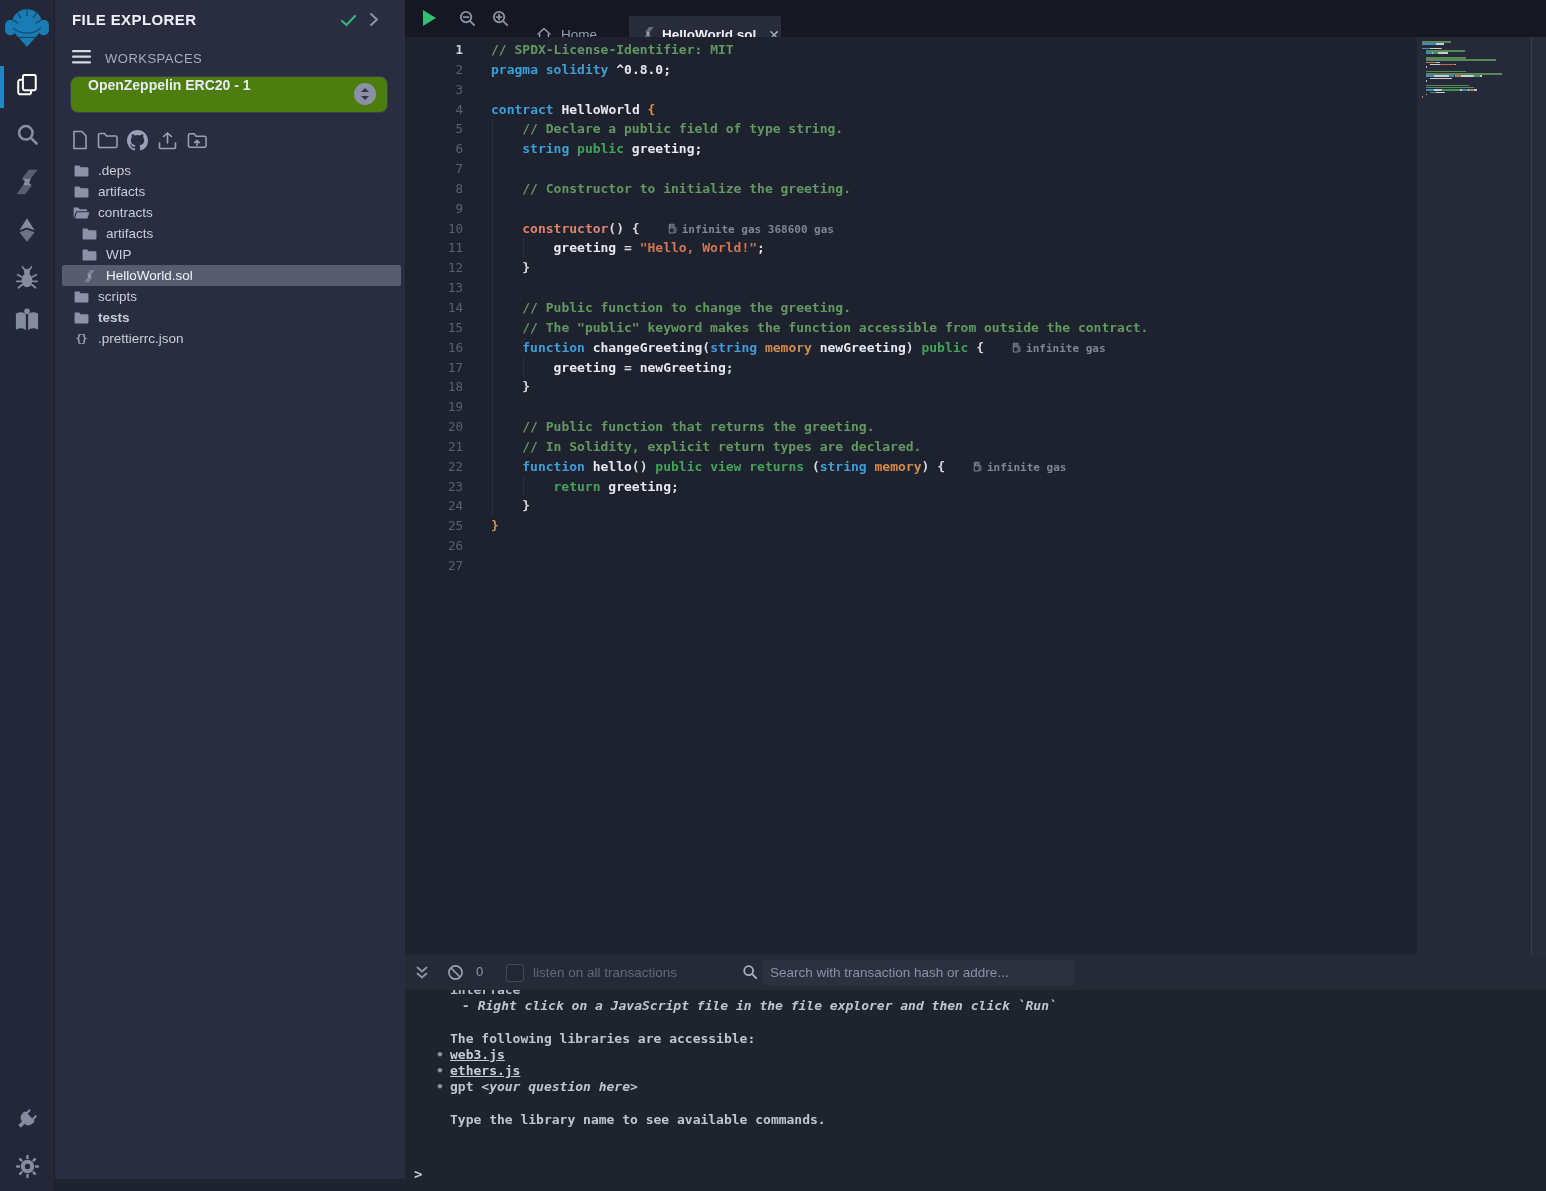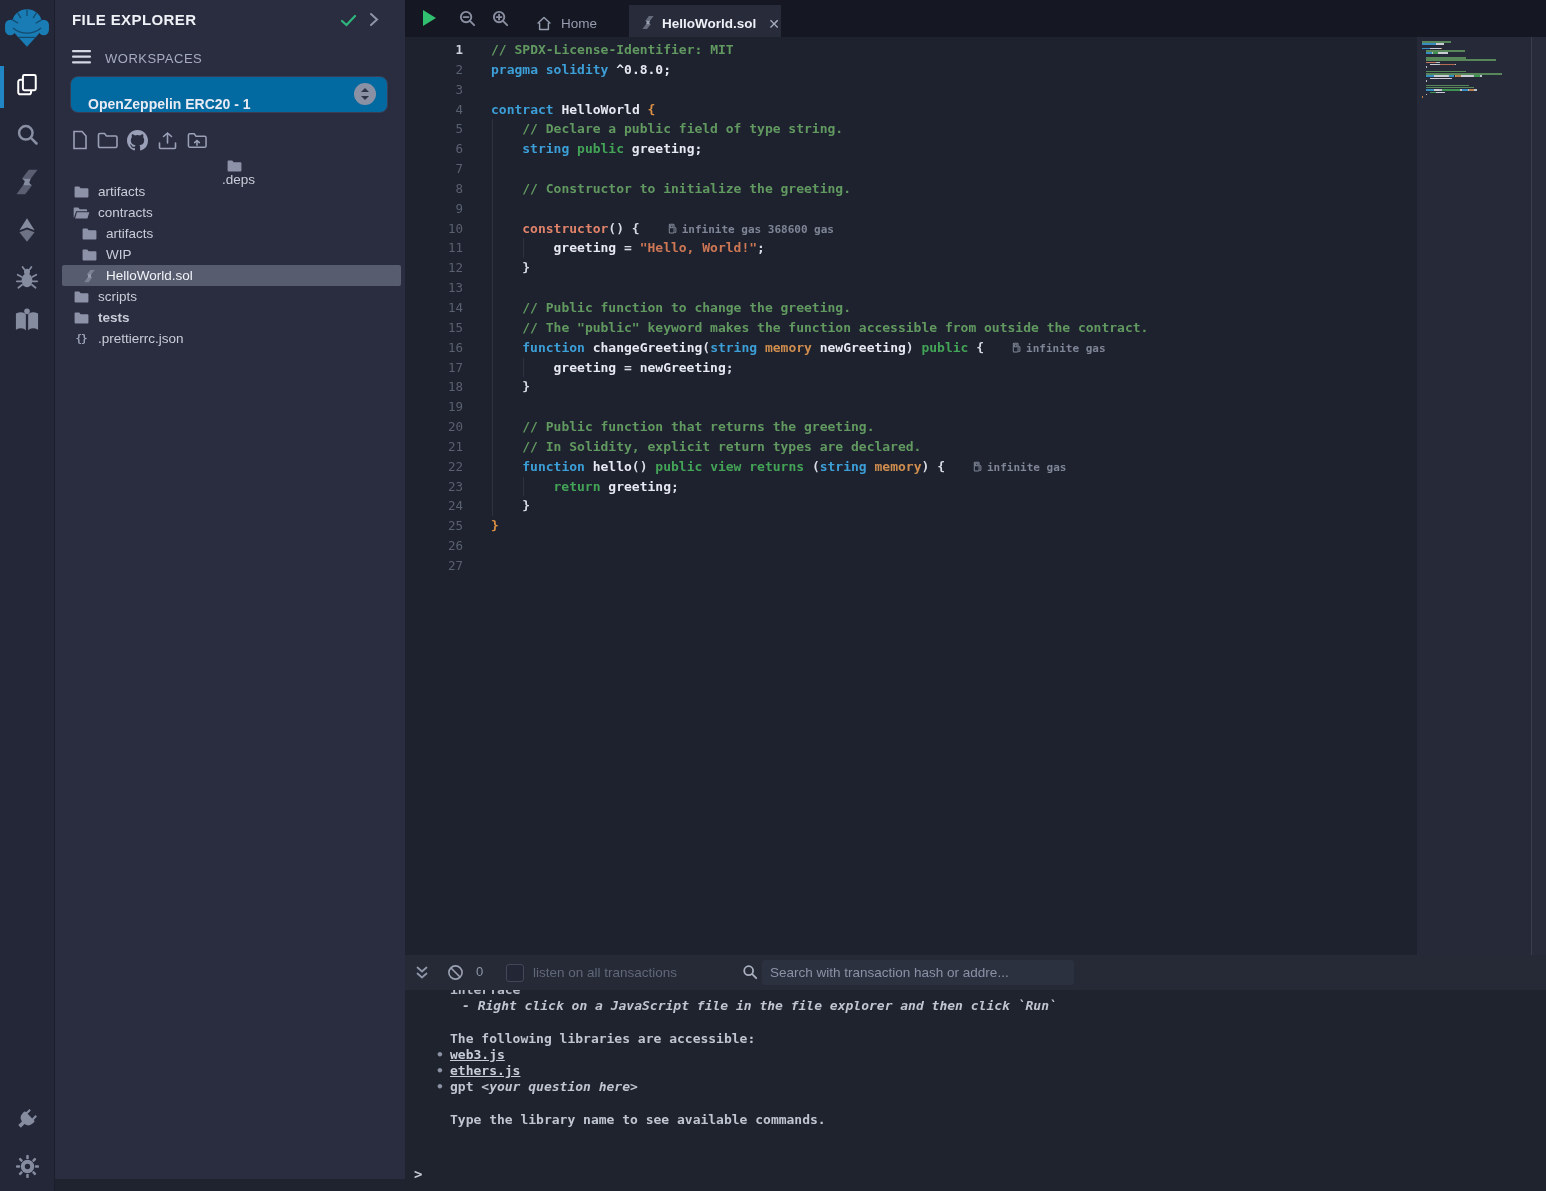--- a/index.html
+++ b/index.html
@@ -12,40 +12,40 @@
   .abar-item{position:absolute;left:0;width:54px;display:flex;justify-content:center;align-items:center;}
   #abar-active-strip{position:absolute;left:0;top:66px;width:4px;height:42px;background:#2086c5;}
 
   
   #side-panel{position:absolute;left:55px;top:0;bottom:12px;width:350px;background:#2a2d3f;}
   #fe-title{position:absolute;left:17px;top:11px;font-size:15px;font-weight:600;letter-spacing:.4px;color:#eef1f6;}
   #fe-check{position:absolute;left:285px;top:13px;}
   #fe-chevron{position:absolute;left:314px;top:12px;}
   #ws-burger{position:absolute;left:17px;top:50px;}
   #ws-label{position:absolute;left:50px;top:51px;font-size:13px;letter-spacing:.5px;color:#a6adc2;}
-  #ws-select{position:absolute;left:15px;top:76px;width:316px;height:35px;background:#0369a1;border:1px solid #3a3e55;
-             border-radius:8px;display:flex;align-items:flex-end;}
+  #ws-select{position:absolute;left:15px;top:76px;width:316px;height:35px;background:#4d7c0f;border:1px solid #3a3e55;
+             border-radius:8px;display:flex;align-items:flex-start;}
   #ws-name{margin-left:17px;font-size:14px;font-weight:600;color:#e8ebf3;}
   #ws-circle{position:absolute;right:11px;top:6px;width:22px;height:22px;border-radius:50%;background:#8b91a4;
              display:flex;align-items:center;justify-content:center;}
   #file-ops{position:absolute;left:17px;top:129px;height:22px;display:flex;gap:9px;align-items:center;}
   .fop{display:flex;align-items:center;justify-content:center;}
   #tree{position:absolute;left:0;top:160px;right:0;}
   .trow{height:21px;display:flex;align-items:center;font-size:13.5px;color:#c9cdd9;white-space:nowrap;}
   .trow .ticon{width:18px;display:flex;align-items:center;justify-content:center;margin-right:8px;flex:none;}
   .trow.sel{background:#575c6f;color:#f1f3f8;margin:0 4px 0 7px;border-radius:2px;}
   .braces-ico{font-family:"DejaVu Sans Mono",monospace;font-size:11px;color:#9aa0b5;font-weight:bold;letter-spacing:-1px;}
 
   
   #main{position:absolute;left:405px;top:0;right:0;bottom:0;}
   #tabbar{position:absolute;left:0;top:0;right:0;height:37px;background:#151823;}
   #btn-play{position:absolute;left:17px;top:9px;}
   #btn-zoomout{position:absolute;left:53px;top:9px;}
   #btn-zoomin{position:absolute;left:86px;top:9px;}
-  .tab{position:absolute;top:5px;height:37px;display:flex;align-items:center;font-size:13.5px;}
+  .tab{position:absolute;top:16px;height:37px;display:flex;align-items:center;font-size:13.5px;}
   #tab-home{left:117px;width:100px;color:#969db0;padding-left:14px;box-sizing:border-box;}
   #tab-home svg{margin-right:9px;}
   #tab-active{left:224px;width:152px;background:#272b3a;color:#eef0f6;font-weight:600;padding-left:13px;box-sizing:border-box;}
   #tab-active .sol-ico{margin-right:8px;}
   #tab-close{margin-left:12px;color:#a8aec0;font-size:14px;font-weight:400;}
 
   #editor{position:absolute;left:0;top:37px;right:0;height:918px;background:#1e222e;overflow:hidden;}
   #gutter{position:absolute;left:0;top:3px;width:58px;text-align:right;}
   .ln{height:19.85px;line-height:19.85px;font-family:"DejaVu Sans Mono",monospace;font-size:12.5px;color:#596070;}
   .ln-active{color:#ced3de;font-weight:600;}
@@ -247,21 +247,21 @@
       </span>
       <span class="fop" data-interactable="true">
         <svg width="20" height="17" viewBox="0 0 21 17" fill="none" stroke="#9aa0b8" stroke-width="1.6" stroke-linecap="round">
             <path d="M1.5 3c0-.8.7-1.5 1.5-1.5h4.5l2 2.5h9c.8 0 1.5.7 1.5 1.5v8.5c0 .8-.7 1.5-1.5 1.5H3a1.5 1.5 0 0 1-1.5-1.5z"></path>
             <path d="M10.5 13.5v-5M8 10.7l2.5-2.2 2.5 2.2"></path>
           </svg>
       </span>
     </div>
 
     <div id="tree" data-interactable="false">
-        <div class="trow" data-interactable="true" style="padding-left: 17px; flex-direction: column;">
+        <div class="trow" data-interactable="true" style="padding-left: 17px;">
           <span class="ticon" data-interactable="false">
             <svg width="15" height="12" viewBox="0 0 16 13">
               <path d="M.5 1.5C.5.9 1 .5 1.5.5h4l1.6 2h7.4c.6 0 1 .4 1 1v8c0 .6-.4 1-1 1h-13c-.6 0-1-.4-1-1z" fill="#8d92a8"></path>
             </svg>
           </span>
           <span data-interactable="false">.deps</span>
         </div>
         <div class="trow" data-interactable="true" style="padding-left: 17px;">
           <span class="ticon" data-interactable="false">
             <svg width="15" height="12" viewBox="0 0 16 13">

